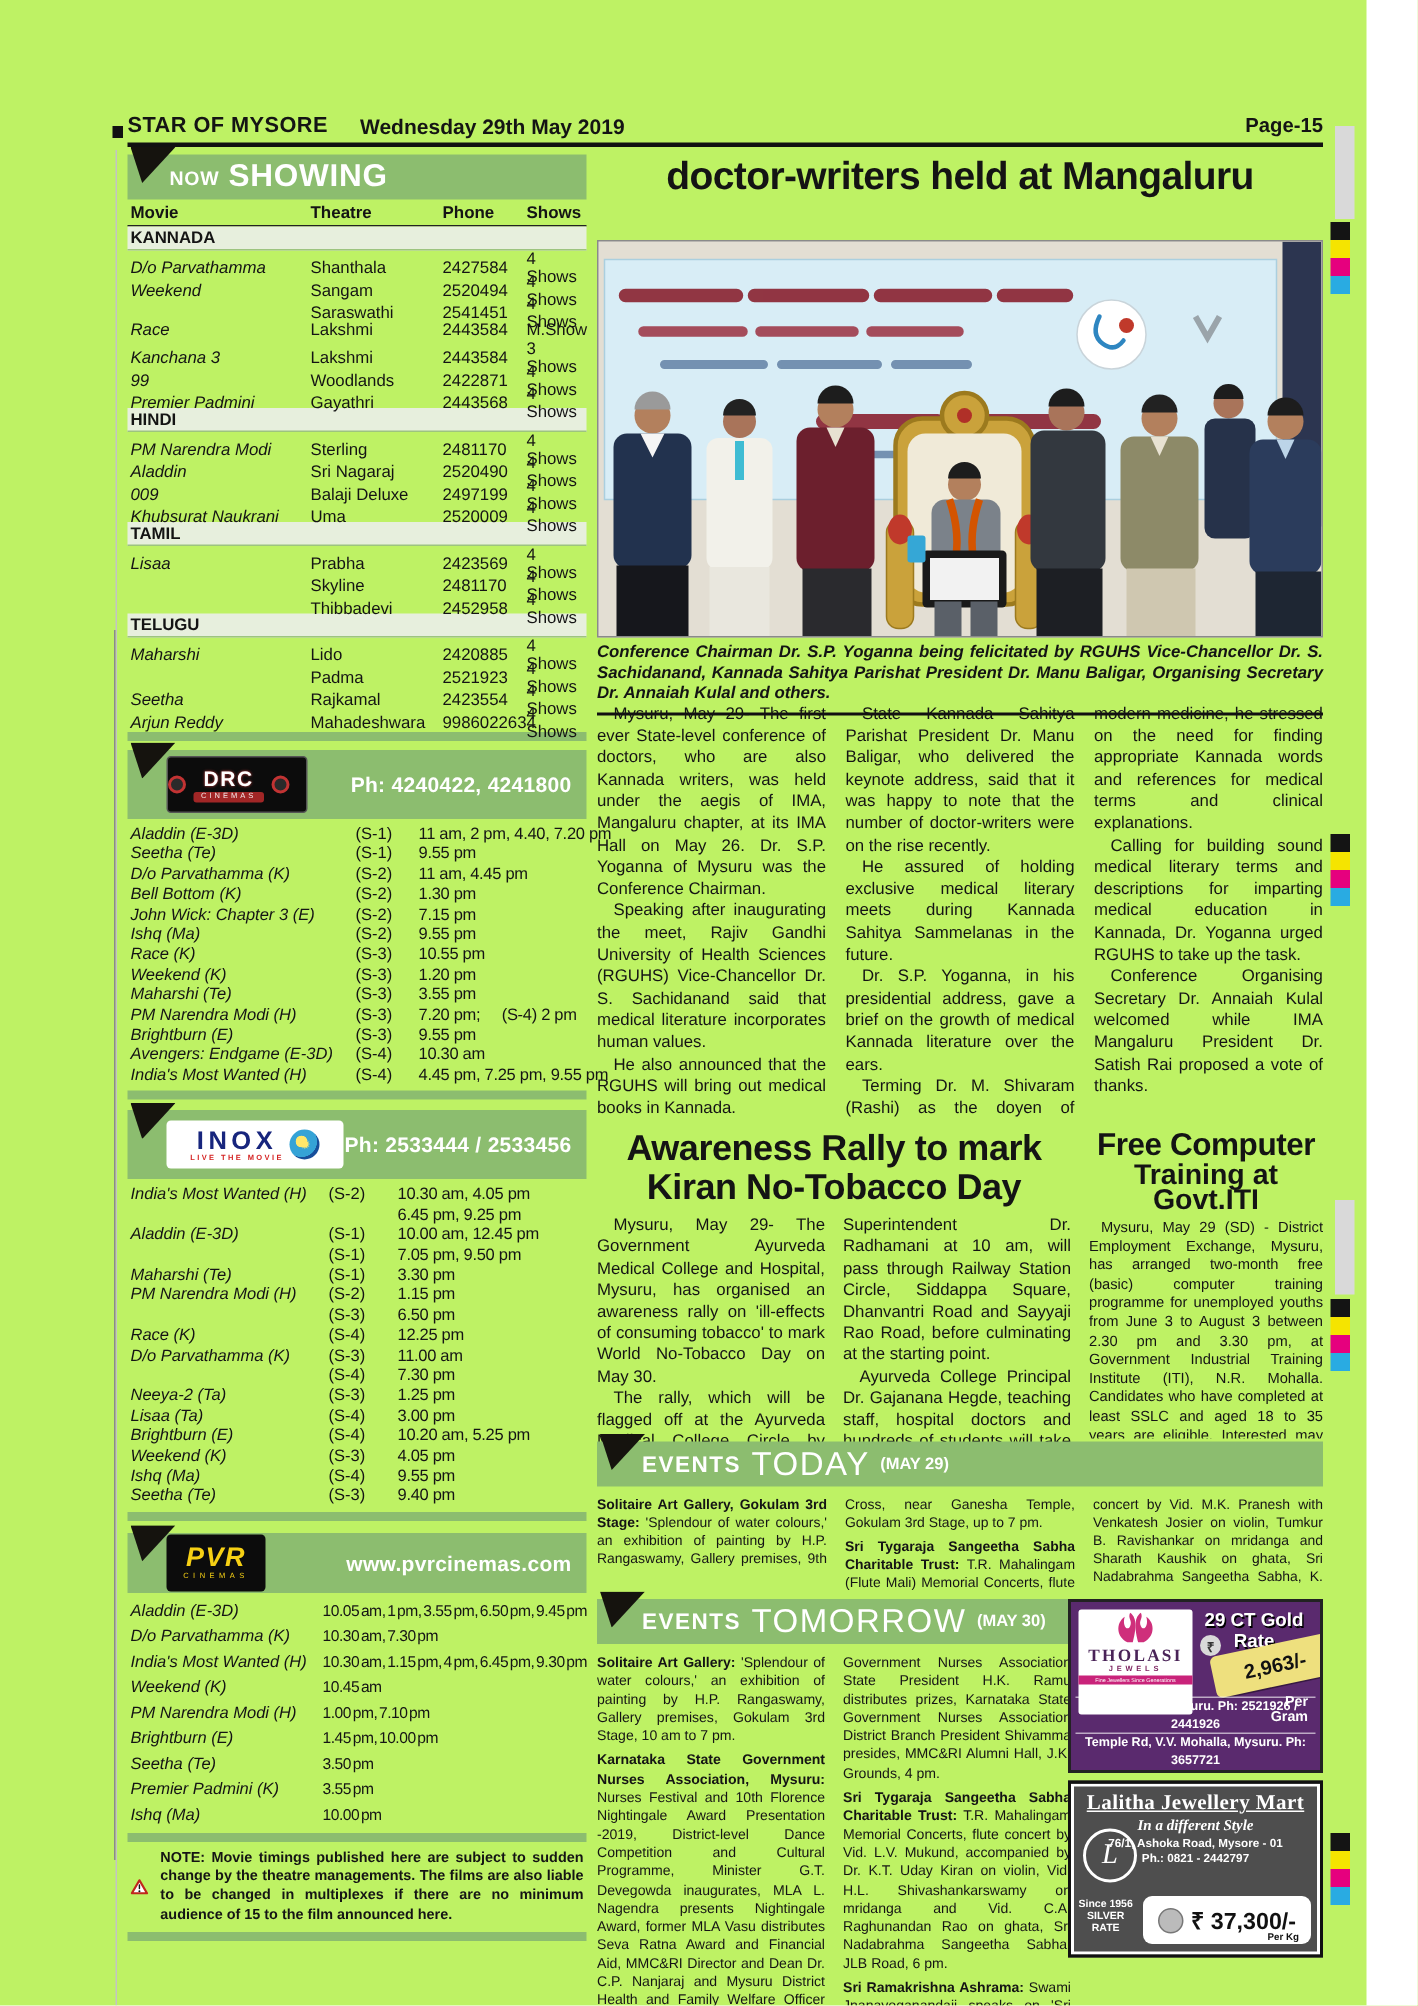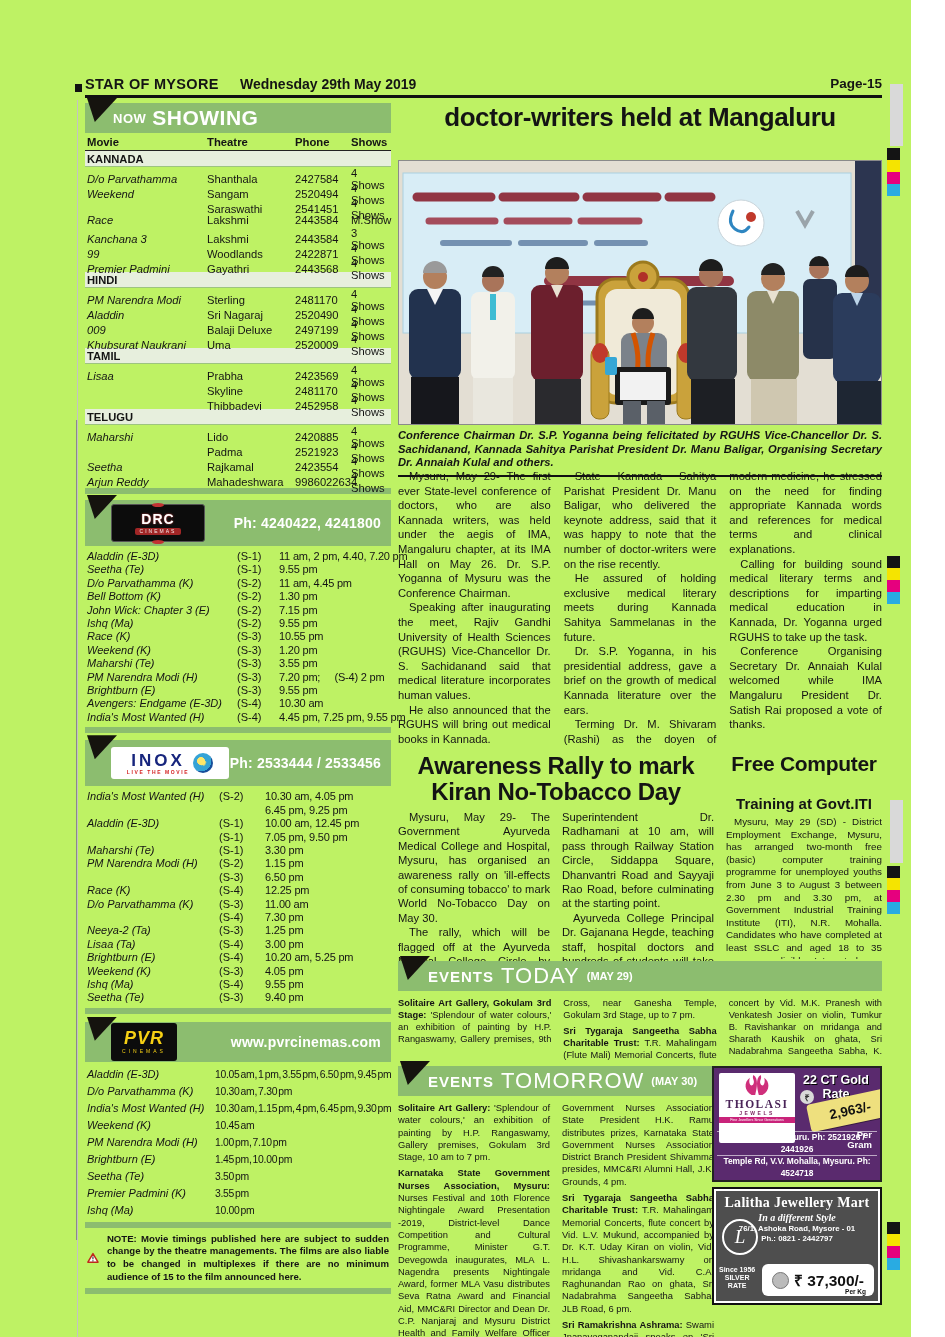--- a/index.html
+++ b/index.html
@@ -40,21 +40,21 @@
   .cin-rows{padding:4px 0 0 2px;}
   .cin-row{display:grid;font-size:11px;align-items:baseline;}
   .drc .cin-row{grid-template-columns:150px 42px 1fr;line-height:13.4px;}
   .inox .cin-row{grid-template-columns:132px 46px 1fr;line-height:13.4px;}
   .pvr .cin-row{grid-template-columns:128px 1fr;line-height:16px;}
   .cin-row .cn{font-style:italic;white-space:nowrap;}
   .cin-row .ct{white-space:nowrap;letter-spacing:-.2px;}
   .pvr .cin-row .ct{font-size:10.4px;letter-spacing:-.3px;word-spacing:-1.5px;}
   
   .drc-logo{width:92px;height:36px;background:#0c0c0c;border:1px solid #555;border-radius:3px;
-            display:flex;align-items:center;justify-content:center;gap:5px;flex-direction:column;}
+            display:flex;align-items:center;gap:5px;}
   .drc-dot{width:8px;height:8px;border:2px solid #c23333;border-radius:50%;background:#2a2a2a;}
   .drc-mid{display:flex;flex-direction:column;align-items:center;line-height:1;}
   .drc-txt{color:#fff;font-weight:800;font-size:14px;letter-spacing:1px;text-shadow:0 0 2px #d04040;}
   .drc-sub{font-size:5px;color:#f5eaea;background:#a12626;padding:1px 5px;border-radius:2px;
            letter-spacing:2px;margin-top:2px;}
   .inox-logo{width:118px;height:32px;background:#fff;border-radius:3px;display:flex;align-items:center;
              justify-content:center;gap:4px;}
   .inox-mid{display:flex;flex-direction:column;line-height:1;align-items:center;}
   .inox-txt{color:#17257d;font-weight:800;font-size:17px;letter-spacing:3px;}
   .inox-tag{color:#d42222;font-size:5px;font-weight:700;letter-spacing:1.6px;margin-top:1px;}
@@ -79,21 +79,21 @@
            line-height:13.6px;text-align:justify;border-bottom:2.5px solid #111;padding-bottom:5px;}
   .conf-body{position:absolute;top:366px;left:0;right:0;height:280px;column-count:3;column-gap:13px;
              font-size:11.2px;line-height:14.6px;text-align:justify;overflow:hidden;}
   .para{margin:0;text-indent:11px;}
   .rally{position:absolute;top:650px;left:0;width:316px;}
   .rally-headline{text-align:center;font-size:24px;line-height:26px;font-weight:800;letter-spacing:-.3px;}
   .rally-body{margin-top:5px;column-count:2;column-gap:12px;font-size:11.2px;line-height:14.4px;
               text-align:justify;}
   .freeblk{position:absolute;top:650px;right:0;width:156px;height:206px;overflow:hidden;}
   .free-h1{text-align:center;font-size:21px;line-height:22px;font-weight:800;letter-spacing:-.3px;}
-  .free-h2{text-align:center;font-size:15px;line-height:17px;font-weight:800;margin-top:20px;}
+  .free-h2{text-align:center;font-size:19px;line-height:17px;font-weight:800;}
   .free-body{margin-top:4px;font-size:9.8px;line-height:12.6px;text-align:justify;}
   .free-body .para{text-indent:8px;}
   .ev-banner{position:absolute;left:0;height:30px;display:flex;align-items:baseline;gap:7px;
              padding-left:30px;}
   .ev-banner .b1{color:#fff;font-weight:800;font-size:15px;letter-spacing:1px;align-self:center;}
   .ev-banner .b2{color:#fff;font-weight:500;font-size:22px;letter-spacing:1px;align-self:center;}
   .ev-banner .b3{color:#fff;font-weight:800;font-size:11px;align-self:center;}
   .today-banner{top:858px;right:0;}
   .today-body{position:absolute;top:894px;left:0;right:0;height:64px;column-count:3;column-gap:12px;
               font-size:9.3px;line-height:12px;text-align:justify;overflow:hidden;}
@@ -116,21 +116,21 @@
           transform:rotate(-12deg);display:flex;align-items:center;justify-content:center;
           font-weight:800;color:#111;font-size:13.5px;box-shadow:1px 1px 0 rgba(0,0,0,.4);}
   .th-coin{position:absolute;left:86px;top:22px;width:14px;height:14px;background:#d9d9d9;border-radius:50%;
            color:#333;font-size:9px;font-weight:800;display:flex;align-items:center;justify-content:center;}
   .th-per{position:absolute;right:8px;top:62px;font-weight:800;font-size:9.5px;line-height:10px;text-align:right;}
   .th-addr{position:absolute;left:3px;right:3px;bottom:1px;font-size:8.4px;font-weight:700;text-align:center;
            line-height:11.5px;}
   .th-addr div{border-top:1px solid rgba(255,255,255,.6);}
   .lalitha{margin-top:5px;height:114px;background:#4e4e4e;border:2px solid #111;
            box-shadow:inset 0 0 0 2px #fff;position:relative;color:#fff;text-align:center;overflow:hidden;}
-  .ll-brand{font-family:"Liberation Serif",serif;font-weight:800;font-size:14px;margin-top:6px;letter-spacing:.3px;}
+  .ll-brand{font-family:"Liberation Serif",serif;font-weight:800;font-size:14px;margin-top:6px;letter-spacing:.3px;text-decoration:underline;}
   .ll-tag{font-family:"Liberation Serif",serif;font-style:italic;font-weight:700;font-size:10px;margin-top:1px;}
   .ll-addr{font-size:7.8px;font-weight:700;line-height:9.5px;margin-top:1px;}
   .ll-logo{position:absolute;left:8px;top:30px;width:32px;height:32px;border:2px solid #fff;border-radius:50%;
            font-family:"Liberation Serif",serif;font-style:italic;font-size:19px;display:flex;align-items:center;
            justify-content:center;}
   .ll-since{position:absolute;left:5px;bottom:13px;font-size:7px;font-weight:800;line-height:8px;text-align:center;}
   .ll-pricebox{position:absolute;left:48px;right:6px;bottom:7px;height:32px;background:#fff;border-radius:6px;
                color:#111;display:flex;align-items:center;justify-content:center;gap:5px;}
   .ll-coin{width:15px;height:15px;border-radius:50%;background:#bbb;border:1px solid #777;}
   .ll-price{font-weight:800;font-size:15.5px;}
@@ -794,30 +794,30 @@
       <div class="tholasi">
         <div class="th-white">
           <svg width="36" height="24" viewBox="0 0 40 26">
             <path d="M14 24 C6 20 5 10 12 5 C10 12 14 16 16 12 C18 8 14 6 16 2 C22 6 20 16 18 24 Z" fill="#cf2f7b"></path>
             <path d="M26 24 C34 20 35 10 28 5 C30 12 26 16 24 12 C22 8 26 6 24 2 C18 6 20 16 22 24 Z" fill="#cf2f7b"></path>
           </svg>
           <span class="th-brand">THOLASI</span>
           <span class="th-jewels">JEWELS</span>
           <span class="th-tagline">Fine Jewellers Since Generations</span>
         </div>
-        <div class="th-rate">22 CT Gold Rate</div>
+        <div class="th-rate">29 CT Gold Rate</div>
         <div class="th-coin">₹</div>
         <div class="th-tag">2,963/-</div>
         <div class="th-per">
           <div>Per</div>
           <div>Gram</div>
         </div>
         <div class="th-addr">
           <div>Ashoka Rd, Mysuru. Ph: 2521926 / 2441926</div>
-          <div>Temple Rd, V.V. Mohalla, Mysuru. Ph: 4524718</div>
+          <div>Temple Rd, V.V. Mohalla, Mysuru. Ph: 3657721</div>
         </div>
       </div>
 
       <div class="lalitha">
         <div class="ll-brand">Lalitha Jewellery Mart</div>
         <div class="ll-tag">In a different Style</div>
         <div class="ll-addr">
           <div>76/1, Ashoka Road, Mysore - 01</div>
           <div>Ph.: 0821 - 2442797</div>
         </div>

